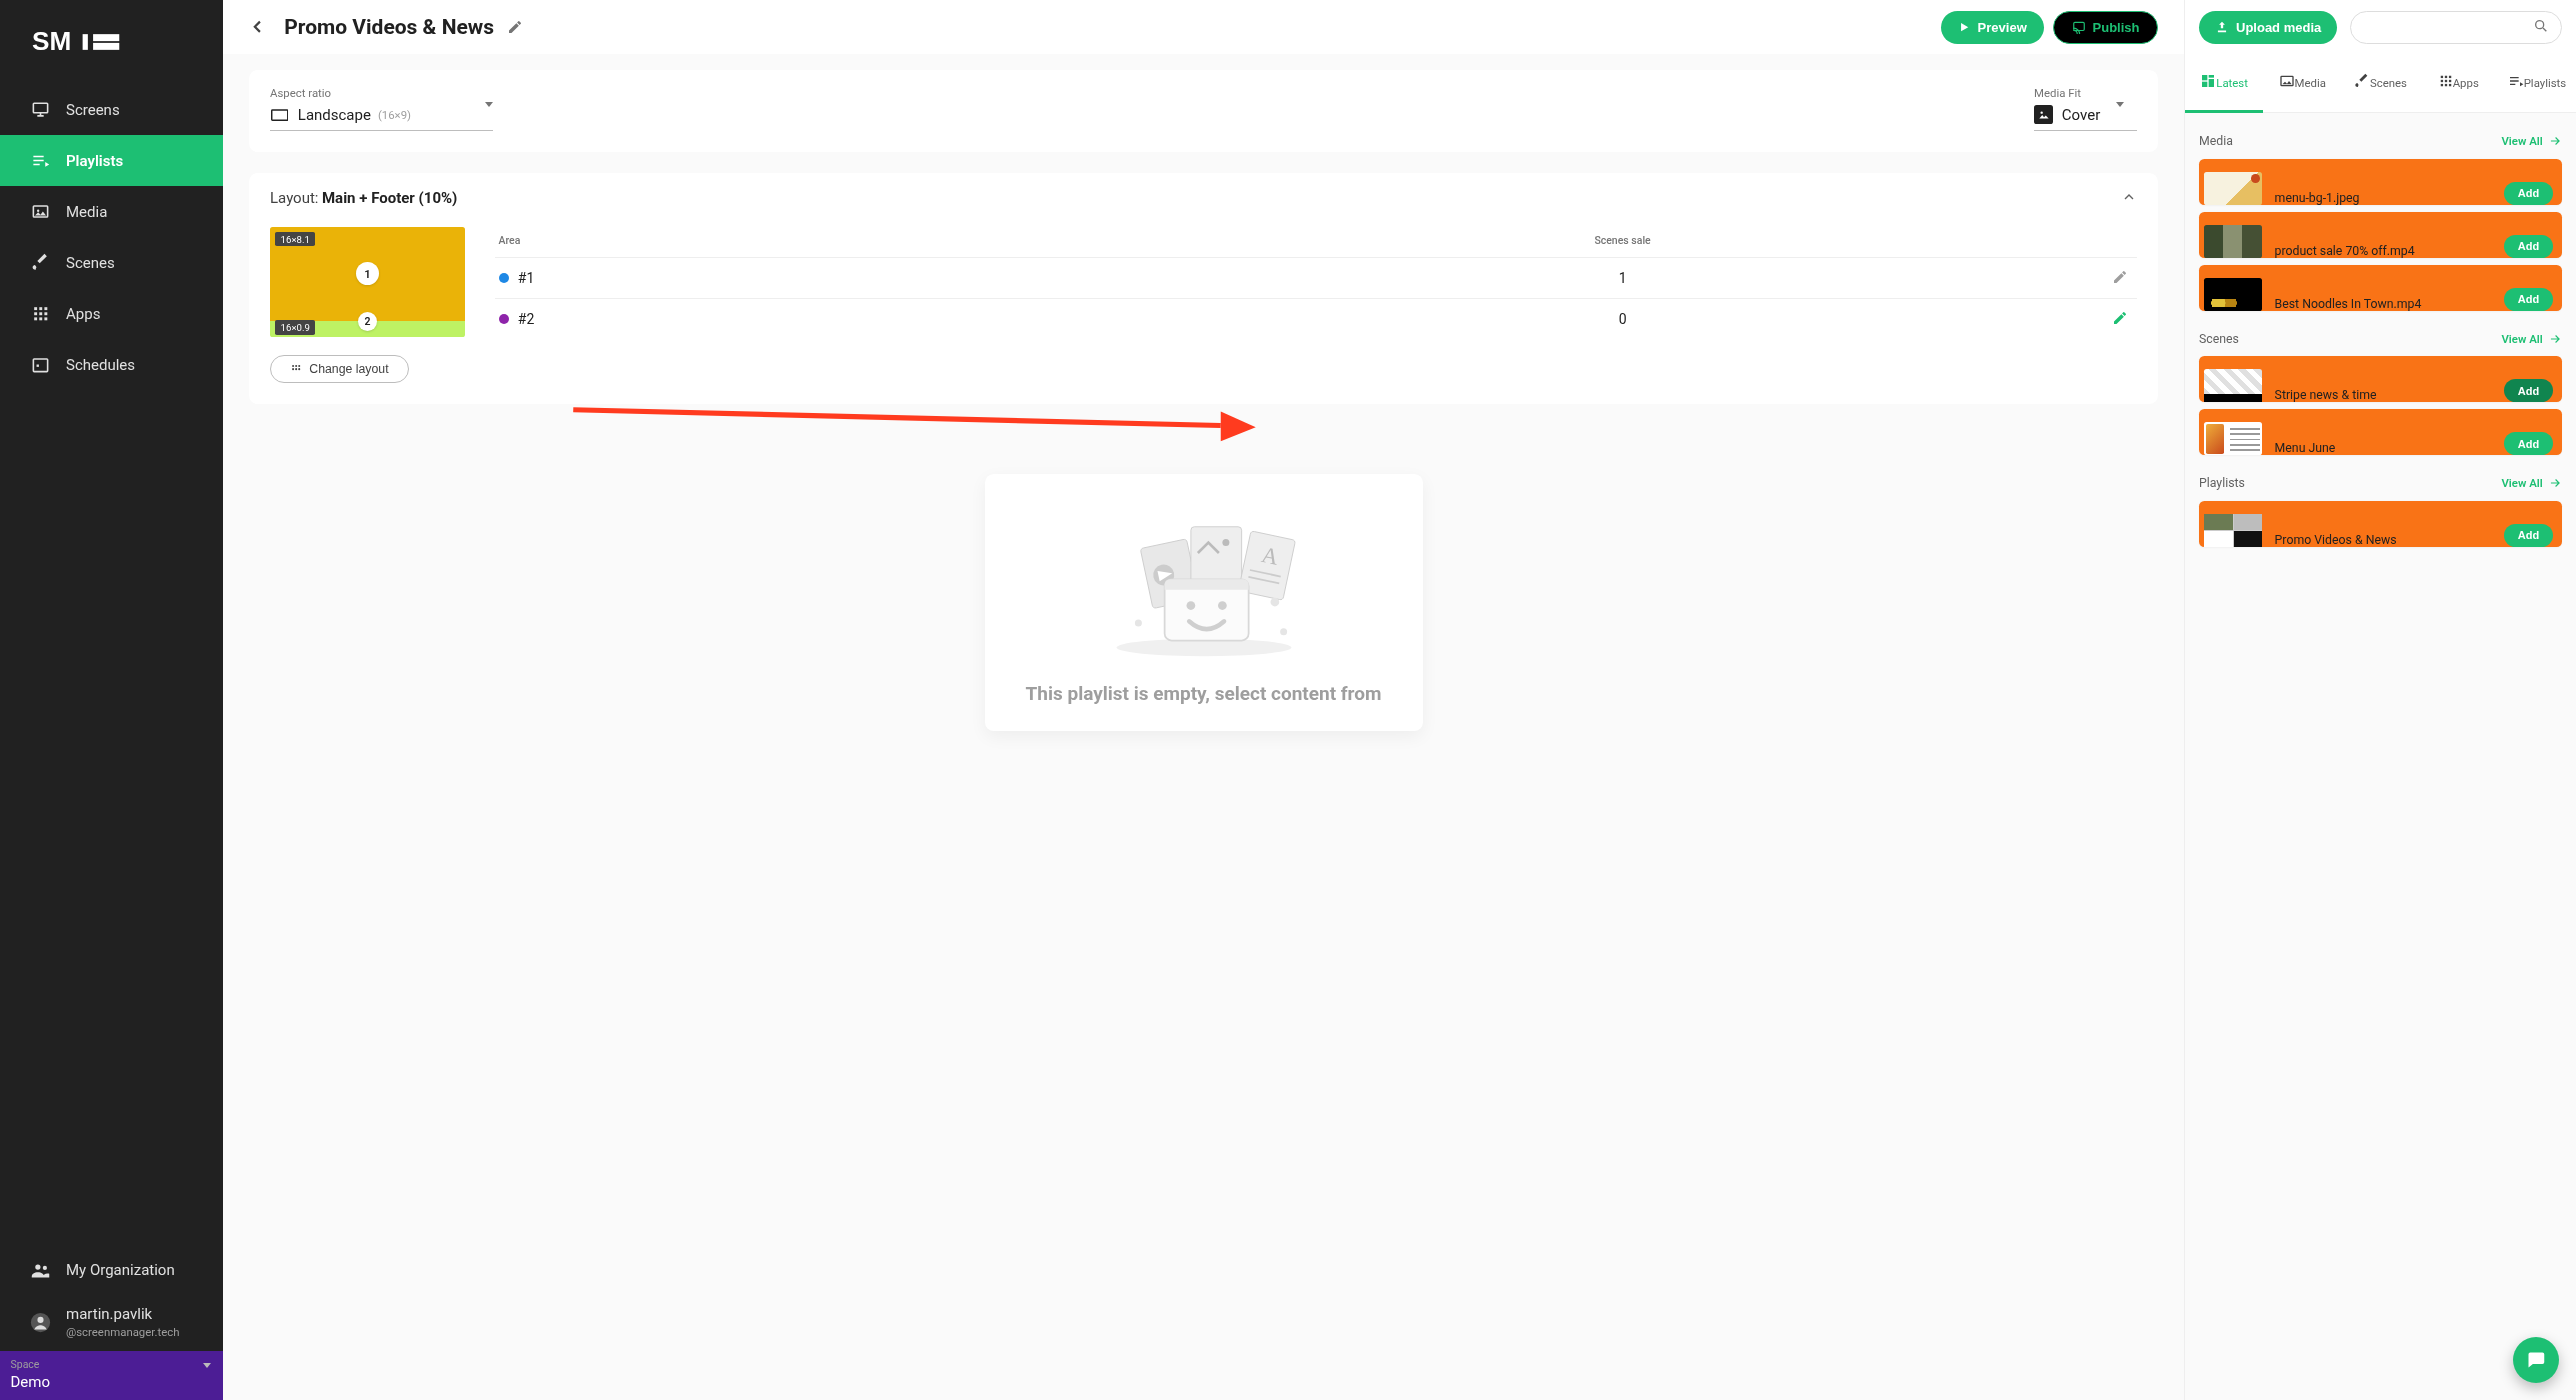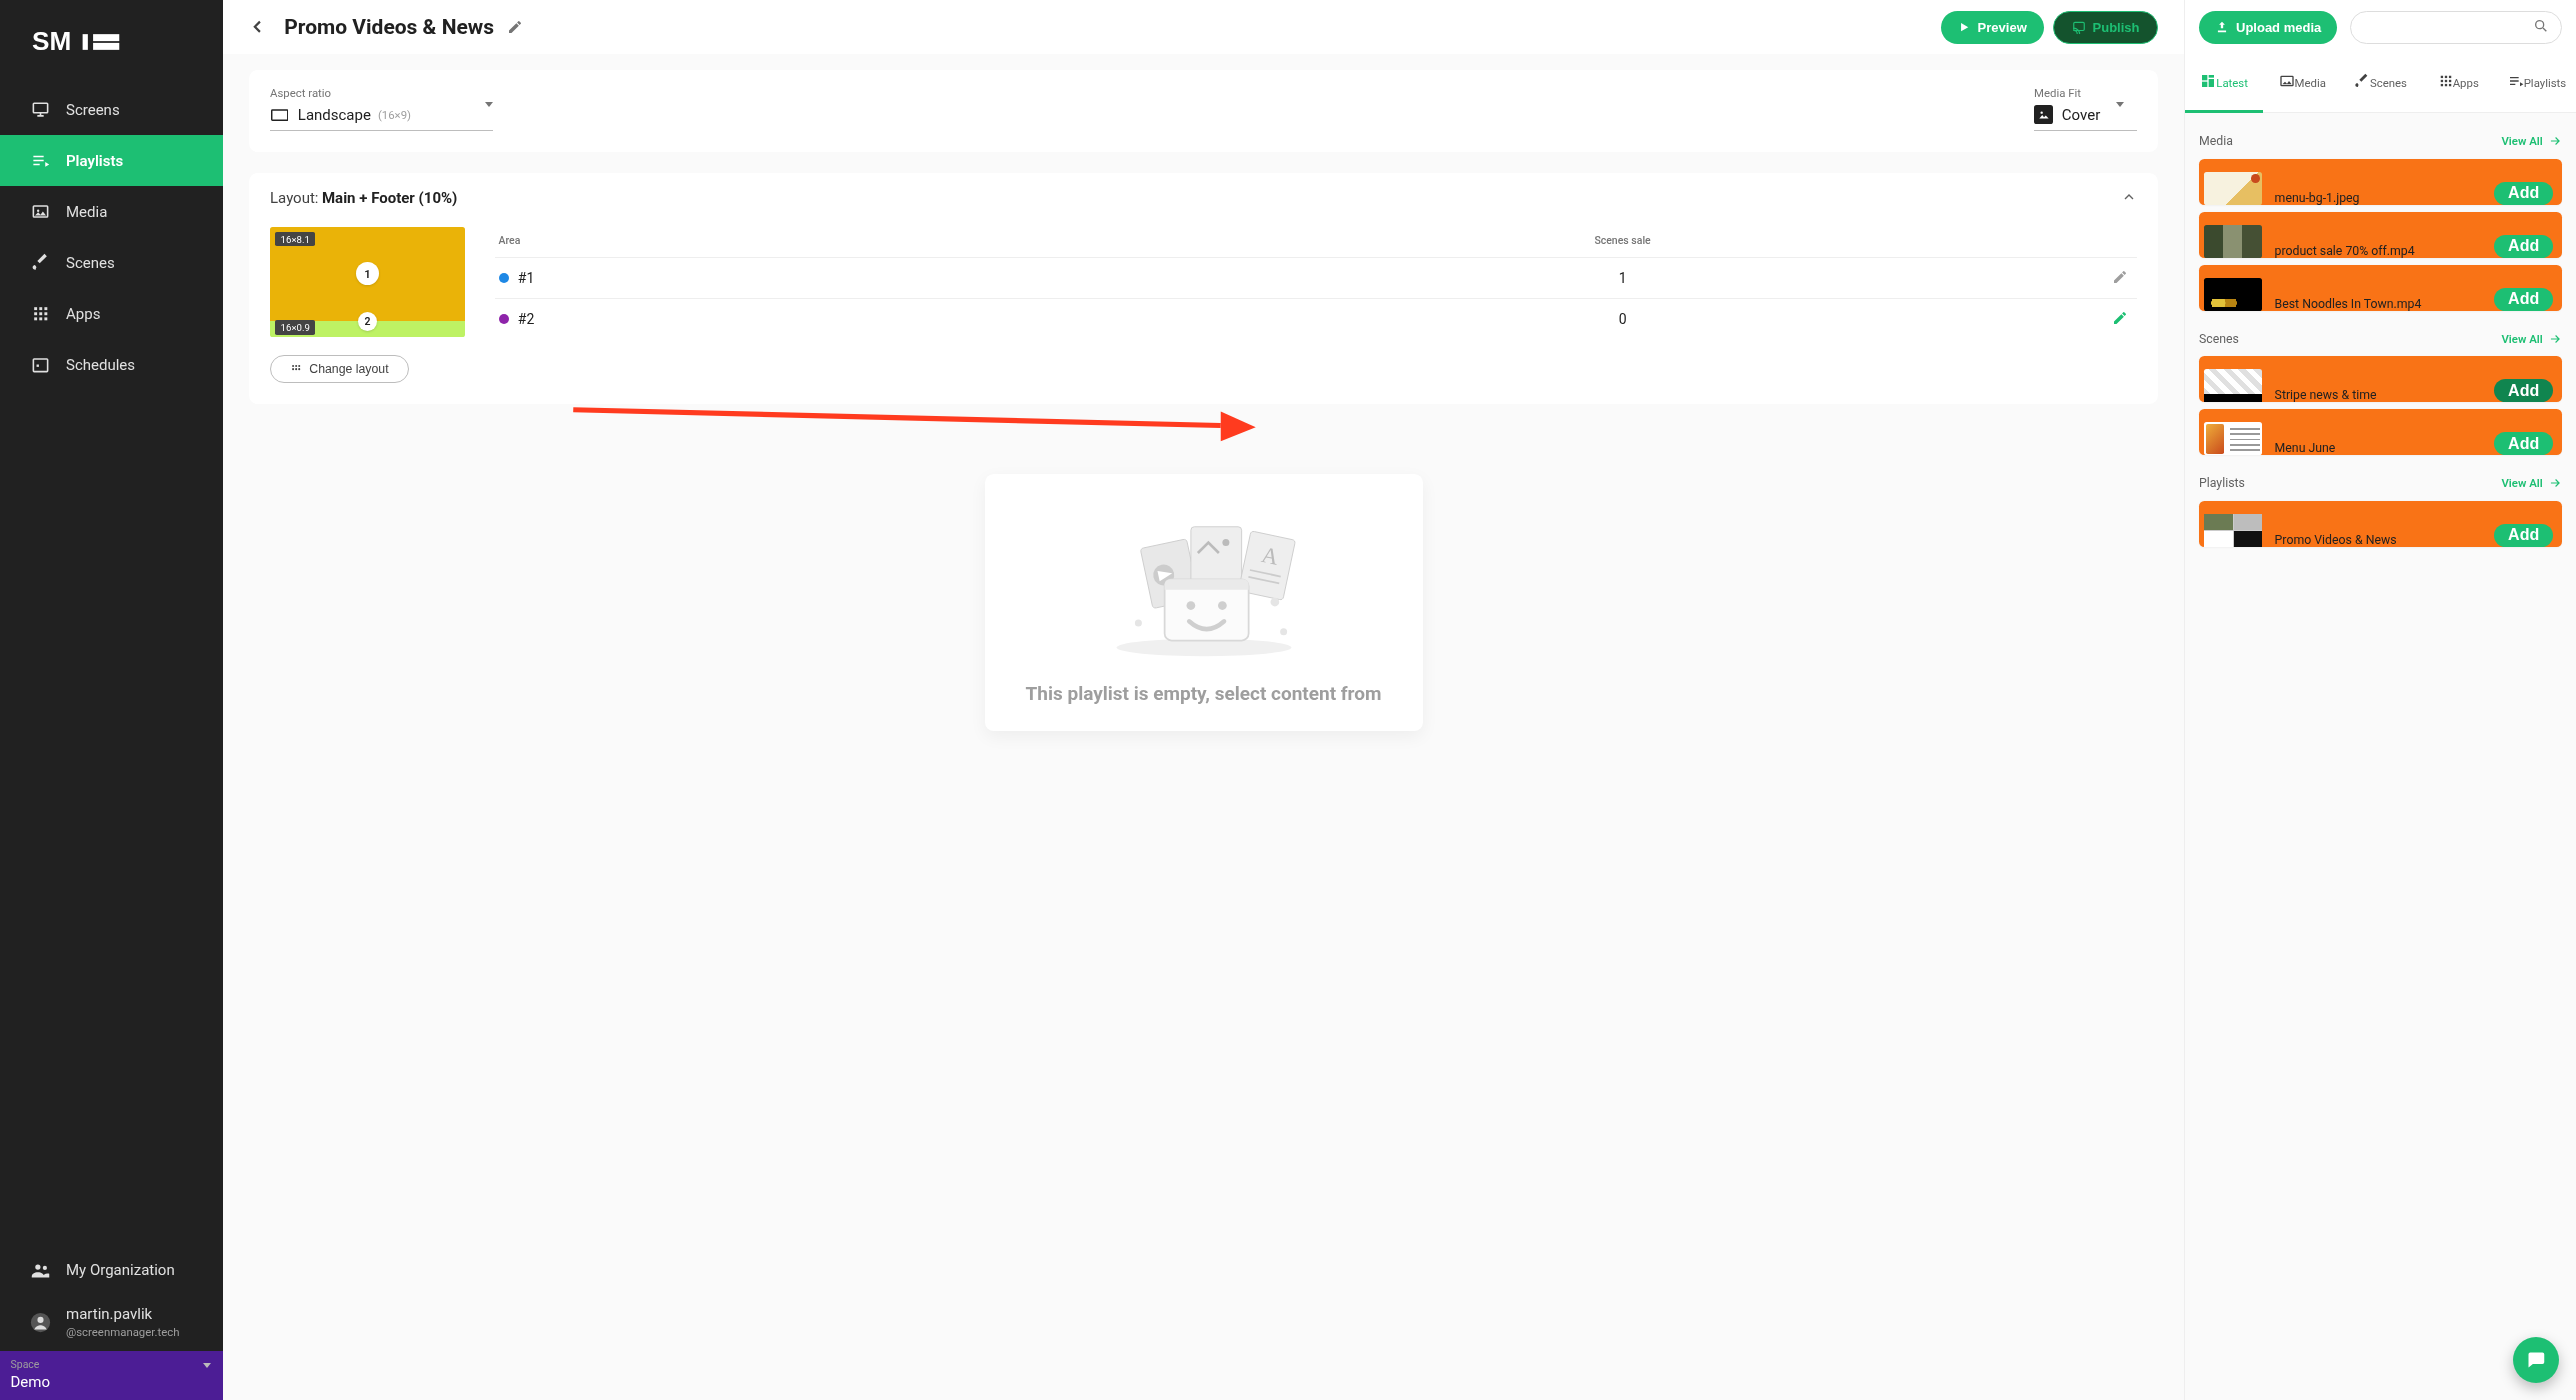--- a/index.html
+++ b/index.html
@@ -26,21 +26,21 @@
 
 
 .main { flex: 1; background: #fff; display: flex; flex-direction: column; overflow: hidden; }
 .titlebar { height: 54px; display: flex; align-items: center; padding: 0 26px 0 17.5px; }
 .back-btn { width: 35px; height: 35px; display: inline-flex; align-items: center; justify-content: center; cursor: pointer; color: #424242; }
 .page-title { font-size: 21px; font-weight: 700; margin-left: 8.8px; }
 .edit-title-btn { width: 32px; height: 32px; display: inline-flex; align-items: center; justify-content: center; color: #757575; cursor: pointer; margin-left: 5.3px; }
 .titlebar .spacer { flex: 1; }
 .pill-btn { height: 33px; border-radius: 16.6px; border: none; display: inline-flex; align-items: center; padding: 0 17.5px; font-size: 13px; font-weight: 600; cursor: pointer; }
 .pill-btn.solid { background: #1dbf73; color: #fff; }
-.pill-btn.outline { background: #14532d; color: #1dbf73; border: 1.8px solid #1dbf73; }
+.pill-btn.outline { background: #000000; color: #1dbf73; border: 1.8px solid #1dbf73; }
 .pill-btn .ico { margin-right: 7px; display: inline-flex; }
 .titlebar .pill-btn + .pill-btn { margin-left: 8.8px; }
 
 .main-body { flex: 1; background: #fafafa; padding: 16px 26px 26px 26px; overflow: auto; position: relative; }
 
 .card { background: #fff; border-radius: 8.8px; padding: 16px 21px 21px 21px; margin-bottom: 21px; }
 
 
 .row-controls { display: flex; }
 .field { display: flex; flex-direction: column; }
@@ -108,21 +108,21 @@
 
 .right-body { flex: 1; overflow: auto; background: #fafafa; padding: 16px 14px 35px 14px; }
 .section-head { display: flex; align-items: center; margin: 5.3px 0 10.5px 0; }
 .section-title { font-size: 12.3px; color: #616161; }
 .view-all { margin-left: auto; font-size: 11.4px; font-weight: 600; color: #1dbf73; display: inline-flex; align-items: center; cursor: pointer; }
 .view-all .arr { margin-left: 5.3px; display: inline-flex; }
 
 .item-card { background: #f97316; border-radius: 5.3px; height: 46px; display: flex; align-items: flex-end; padding: 0 8.8px 0 5.3px; margin-bottom: 7px; box-shadow: 0 0.9px 1.8px rgba(0,0,0,.04); }
 .thumb { width: 58px; height: 33px; border-radius: 2.6px; margin-right: 12.3px; flex: 0 0 auto; background: #eee; }
 .item-name { flex: 1; font-size: 12.3px; color: #212121; white-space: nowrap; overflow: hidden; text-overflow: ellipsis; }
-.add-btn { height: 23px; border: none; border-radius: 11.4px; background: #1dbf73; color: #fff; font-size: 16px; font-weight: 600; padding: 0 14px; cursor: pointer; }
+.add-btn { height: 23px; border: none; border-radius: 11.4px; background: #1dbf73; color: #fff; font-size: 11px; font-weight: 600; padding: 0 14px; cursor: pointer; }
 .add-btn.dark { background: #10854f; }
 
 
 .thumb.menu { background: linear-gradient(135deg,#f7f2df 60%,#e7bf62 60%); position: relative; }
 .thumb.menu::before { content:""; position:absolute; right:2.6px; top:2.6px; width:8.8px; height:8.8px; background:#c94a1c; border-radius:50%; }
 .thumb.sale { background: linear-gradient(90deg,#3b4a2e 33%,#8a9171 33% 66%,#455034 66%); }
 .thumb.noodles { background: #000; position: relative; }
 .thumb.noodles::after { content:""; position:absolute; left:5.3px; bottom:3.5px; width:28px; height:8.8px; background: radial-gradient(circle at 30% 50%, #e2c23a 35%, transparent 36%), radial-gradient(circle at 70% 50%, #b88412 35%, transparent 36%); }
 .thumb.stripe { background: repeating-linear-gradient(45deg,#fff 0 5.3px,#e0e0e0 5.3px 10.5px); position:relative; }
 .thumb.stripe::after { content:""; position:absolute; left:0; right:0; bottom:0; height:8.8px; background:#000; }

